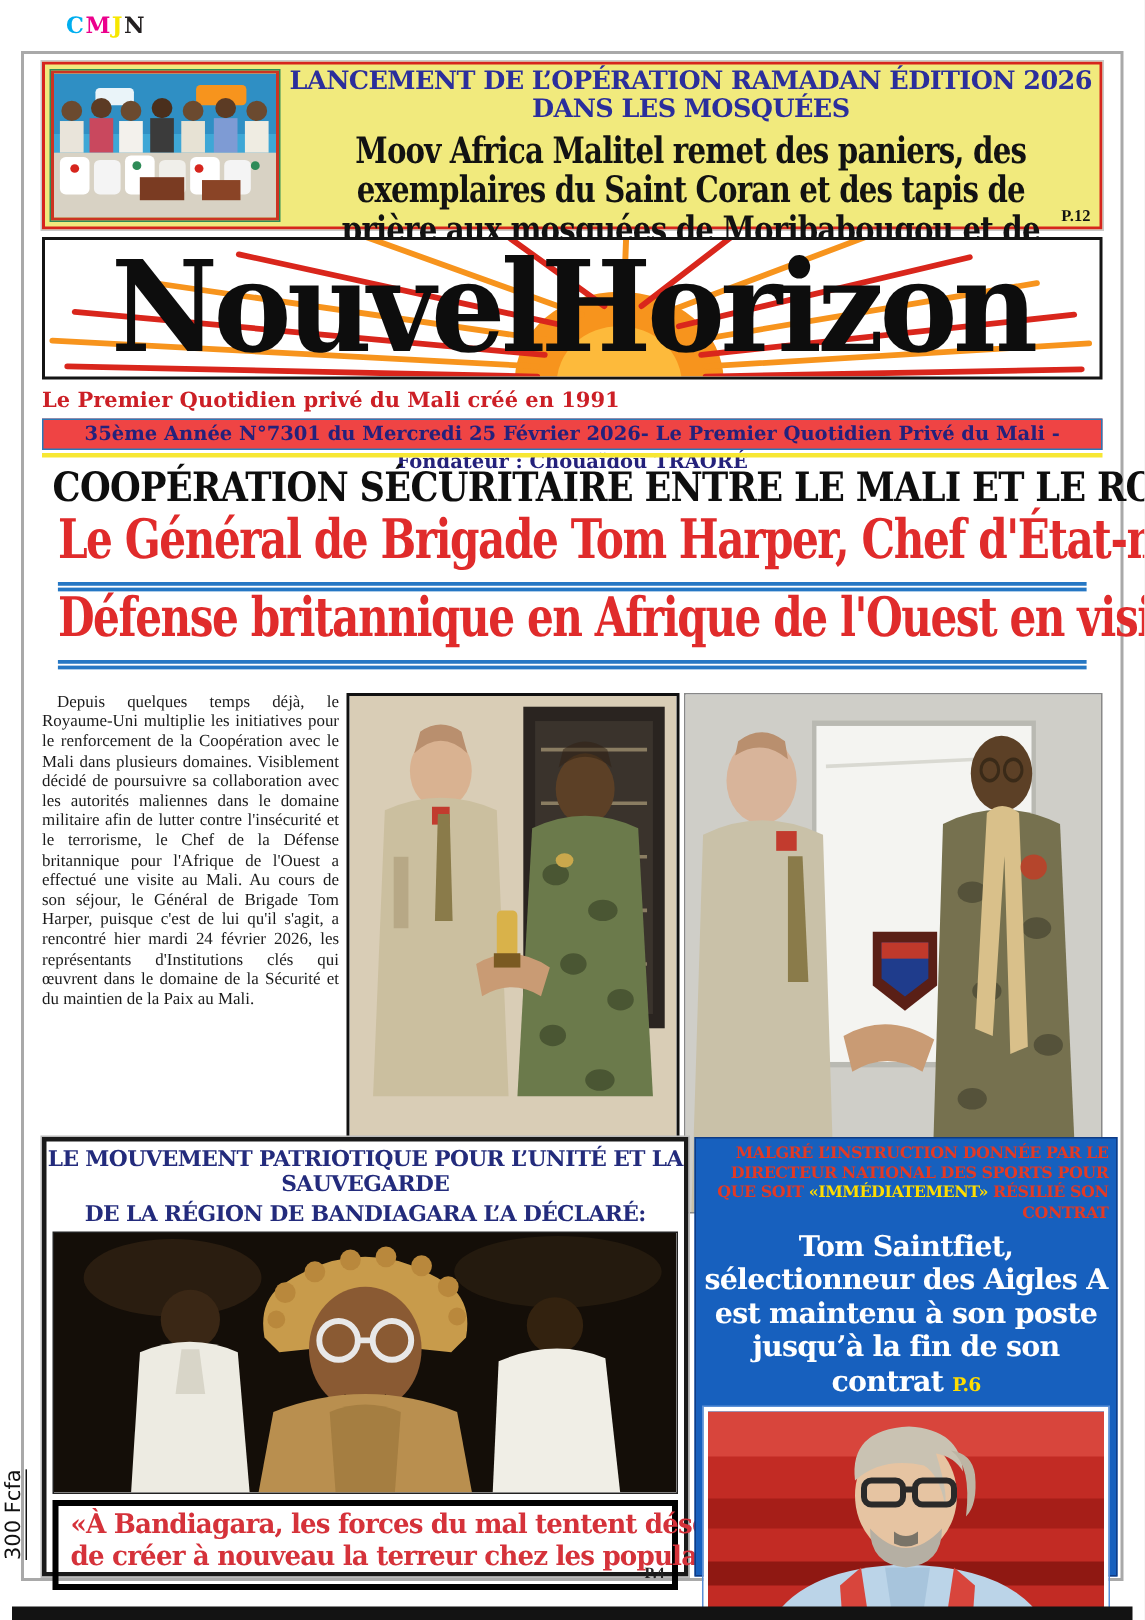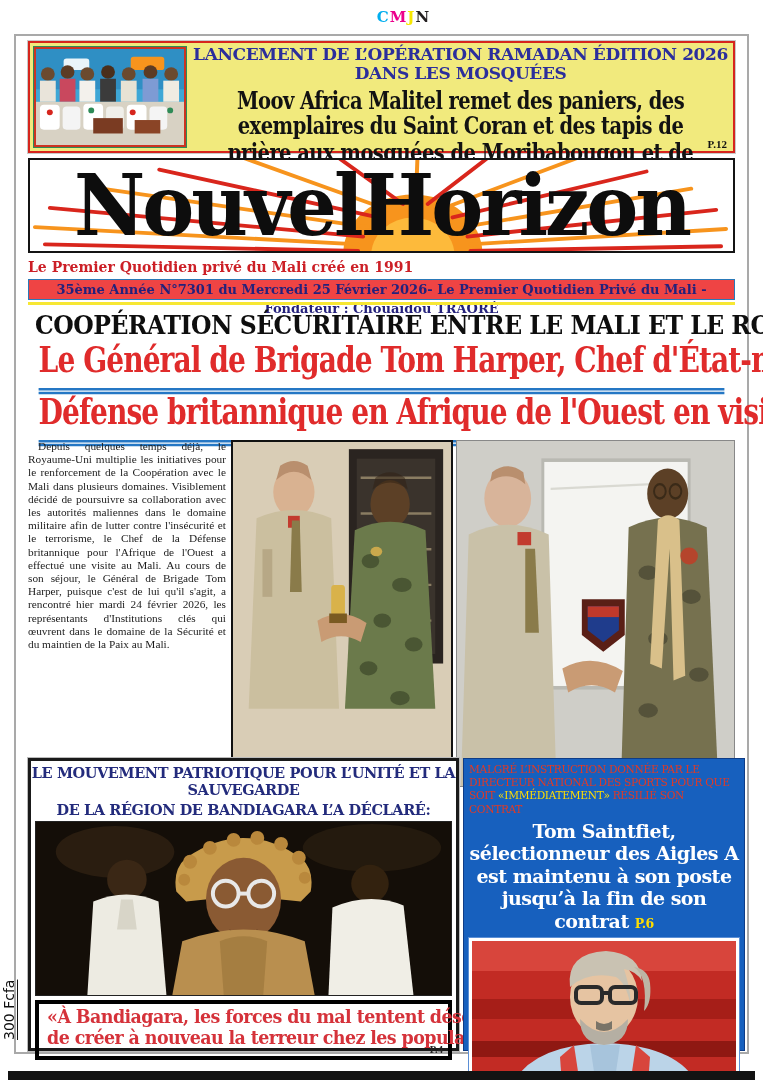--- a/index.html
+++ b/index.html
@@ -1,20 +1,20 @@
 <!DOCTYPE html>
 <html><head>
 <meta charset="utf-8">
 <style>
   * { margin:0; padding:0; box-sizing:border-box; }
   body { background:#e8e8e8; font-family:"Liberation Serif", serif; }
   .page { position:relative; width:763px; height:1080px; background:#fff; margin:0 auto; overflow:hidden; }
 
   
-  .cmjn { position:absolute; top:8px; left:0; width:100%; text-align:center;
+  .cmjn { position:absolute; top:8px; left:0; width:100%; text-align:left;
           font-family:"DejaVu Serif", serif; font-weight:bold; font-size:15px; letter-spacing:1px;padding-left:44px; }
   .cmjn .c{color:#00AEEF}.cmjn .m{color:#EC008C}.cmjn .j{color:#F7E700}.cmjn .n{color:#231F20}
 
   
   .frame { position:absolute; left:14px; top:34px; width:735px; height:1020px;
            border:2px solid #a9a9a9; background:#fff; }
 
   
   .banner { position:absolute; left:28px; top:41px; width:707px; height:112px;
             background:#F1EA7D; border:2px solid #D6251D; outline:1px solid #c9c9c9;
@@ -50,21 +50,21 @@
                  font-family:"DejaVu Serif", serif; font-weight:bold; font-size:24px;
                  color:#0e0e0e; letter-spacing:-0.5px; transform:scale(0.98,1.12);
                  transform-origin:center top; white-space:nowrap; }
   .red-head { position:absolute; left:28px; top:338px; width:707px; text-align:center; }
   .red-line { display:block; color:#E02B2B; font-weight:bold; font-size:29px;
               font-family:"DejaVu Serif", serif; letter-spacing:-1px; white-space:nowrap;
               transform:scale(0.97,1.25); transform-origin:center top;
               border-bottom:5px double #2577C4; padding-bottom:6px; margin-bottom:7px; }
 
   
-  .mainrow { position:absolute; left:28px; top:440px; width:707px; height:347px; display:flex; }
+  .mainrow { position:absolute; left:28px; top:462px; width:707px; height:347px; display:flex; }
   .article-col { width:203px; flex:none; padding-right:5px; position:relative;
                  font-size:11.3px; line-height:1.17; text-align:justify; color:#1b1b1b; }
   .article-col .bodytext { text-indent:10px; display:block; }
   .article-col .pref { position:absolute; right:6px; bottom:2px; font-weight:normal; font-size:11px; }
   .photo-left { width:222px; flex:none; border:2px solid #111; overflow:hidden; }
   .photo-right { flex:1; margin-left:3px; border:1px solid #888; overflow:hidden; }
   .photo-left svg, .photo-right svg { display:block; width:100%; height:100%; }
 
   
   .band-panel { position:absolute; left:28px; top:758px; width:431px; height:293px;
@@ -77,21 +77,21 @@
   .quote-box { margin:4px 4px 0 4px; border:4px solid #000; position:relative;
                text-align:center; padding:3px 2px 8px 2px; }
   .quote-line { color:#D5323A; font-weight:bold; font-size:18px; line-height:1.13;
                 font-family:"DejaVu Serif", serif; letter-spacing:-0.6px; white-space:nowrap;
                 transform:scaleX(0.97); transform-origin:center; }
   .quote-box .pref { position:absolute; right:5px; bottom:1px; font-weight:bold; font-size:10.5px; color:#222; }
 
   
   .sf-panel { position:absolute; left:463px; top:758px; width:282px; height:293px;
               background:#1760BE; border:1px solid #0F3C86; padding:4px 5px; }
-  .sf-kicker { text-align:left; font-weight:normal; font-size:10.6px; line-height:1.25;
+  .sf-kicker { text-align:right; font-weight:bold; font-size:10.6px; line-height:1.25;
                color:#E23A25; font-family:"DejaVu Serif", serif; letter-spacing:-0.3px; }
   .sf-kicker .hl { color:#FFDD00; }
   .sf-head { text-align:center; color:#fff; font-weight:bold; font-size:19px; line-height:1.18;
              font-family:"DejaVu Serif", serif; margin-top:4px; letter-spacing:-0.5px; }
   .sf-head .pref { color:#FFDD00; font-size:12.5px; }
   .sf-photo { margin-top:6px; height:150px; border:3px solid #fff; outline:1px solid #5B8FD6; overflow:hidden; }
   .sf-photo svg { display:block; width:100%; height:100%; }
 
   
   .price { position:absolute; left:1px; top:948px; height:92px; width:18px;

